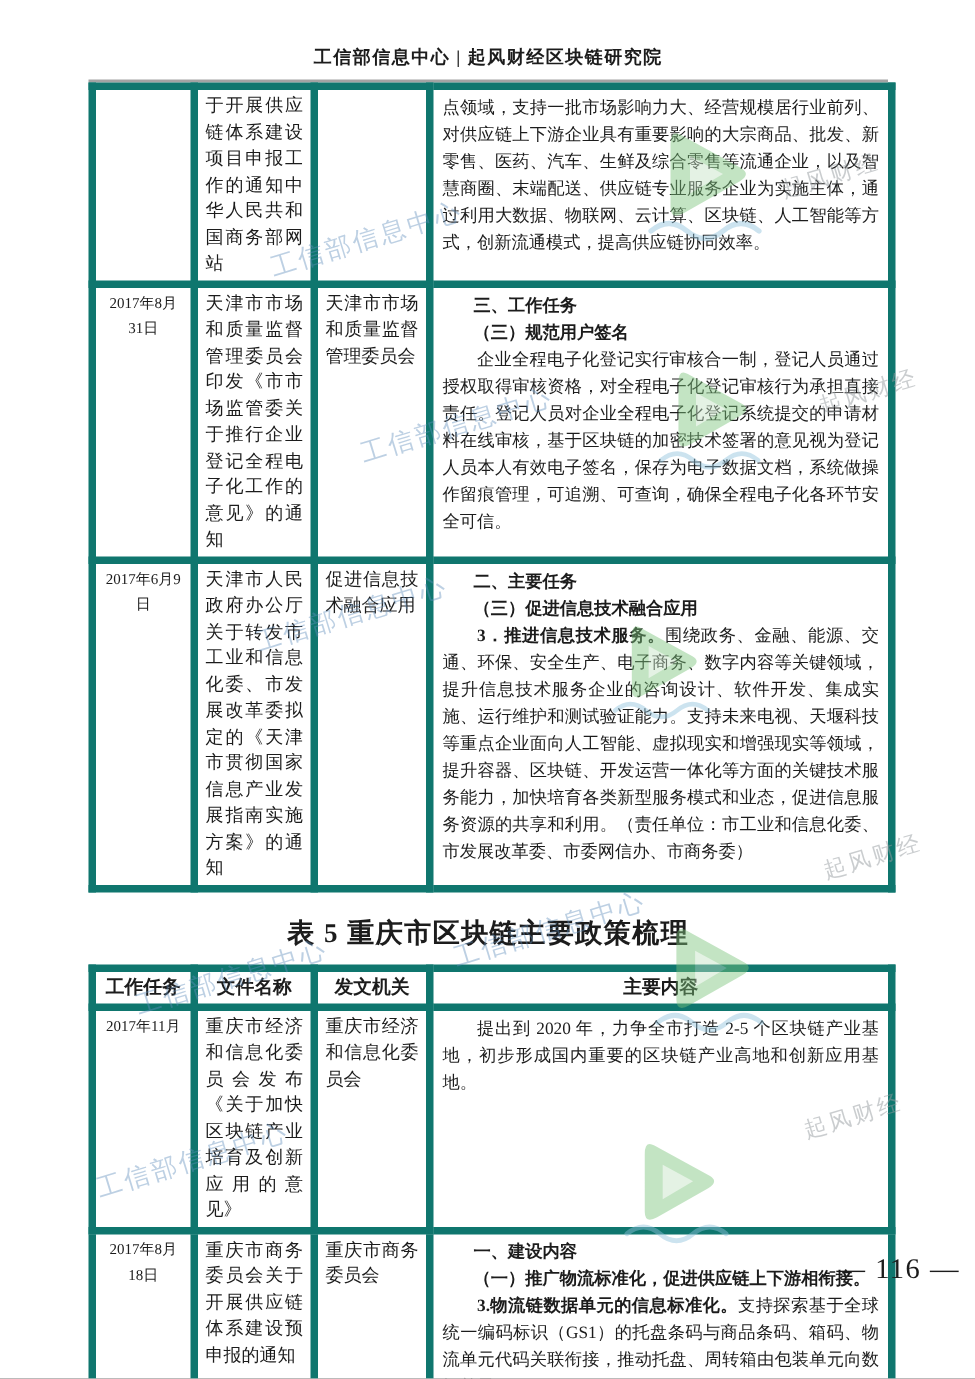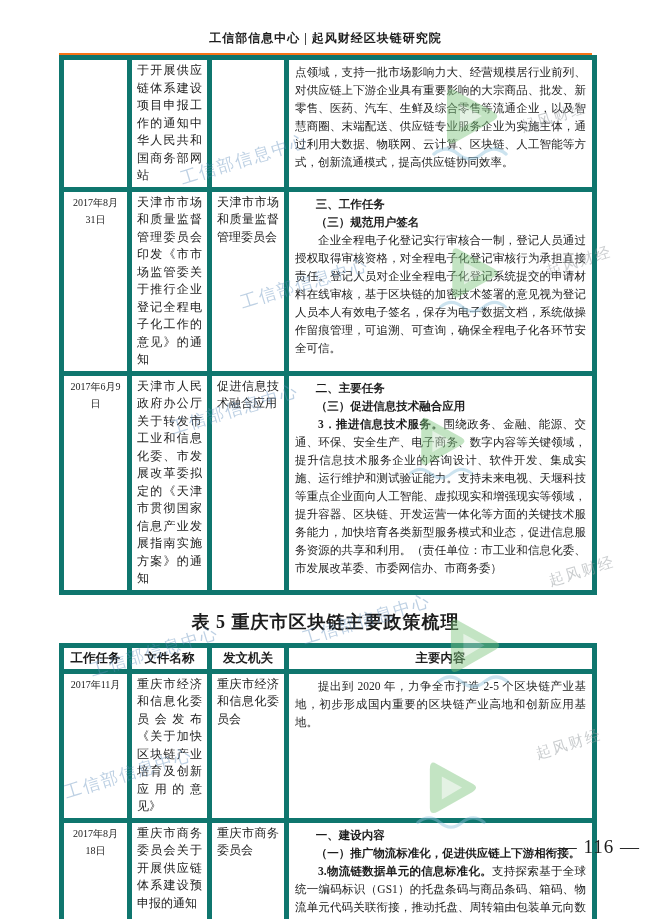--- a/index.html
+++ b/index.html
@@ -14,21 +14,21 @@
   }
   .content { position: absolute; left: 59px; top: 30px; width: 533px; }
 
   
   .doc-header {
     text-align: center;
     font-size: 12px;
     font-weight: bold;
     letter-spacing: 1px;
     padding-bottom: 6px;
-    border-bottom: 2px solid #f97316;
+    border-bottom: 2px solid #a3a3a3;
   }
 
   
   table { border-collapse: collapse; table-layout: fixed; width: 533px; }
   table, td, th { border: 5px solid #0f766e; }
   table { border-width: 2px; }
   td, th { vertical-align: top; padding: 2px 5px; }
   td.c-date   { font-size: 10px; line-height: 17px; text-align: center; }
   td.c-name,
   td.c-agency { font-size: 12px; line-height: 17.5px; text-align: justify; }

